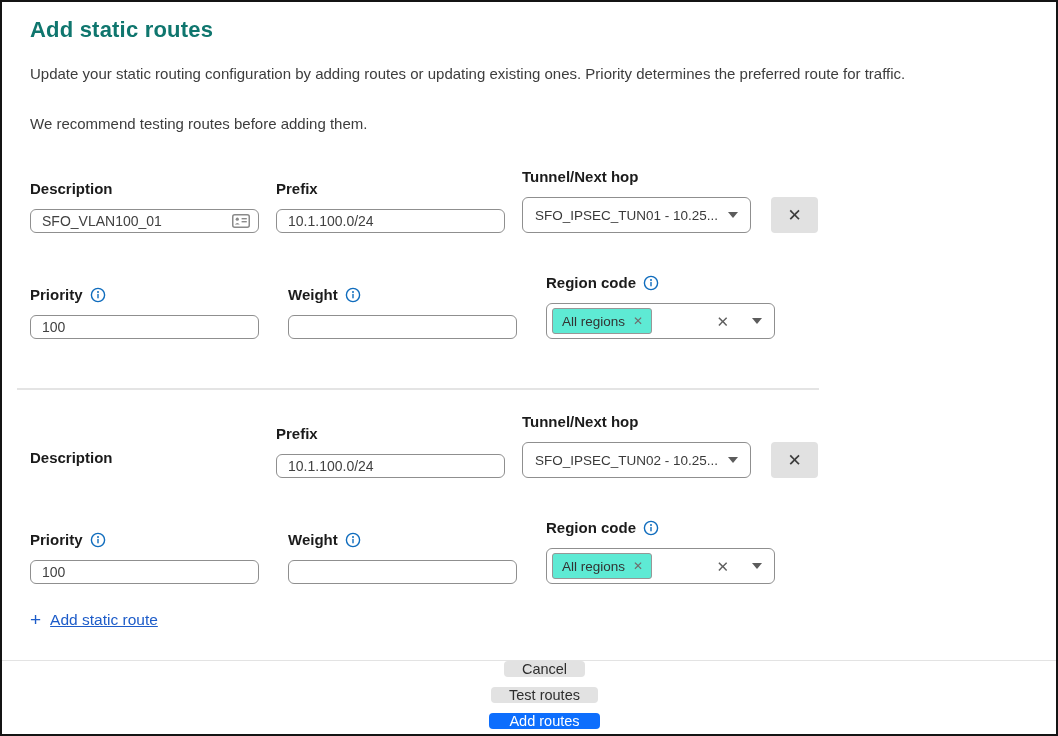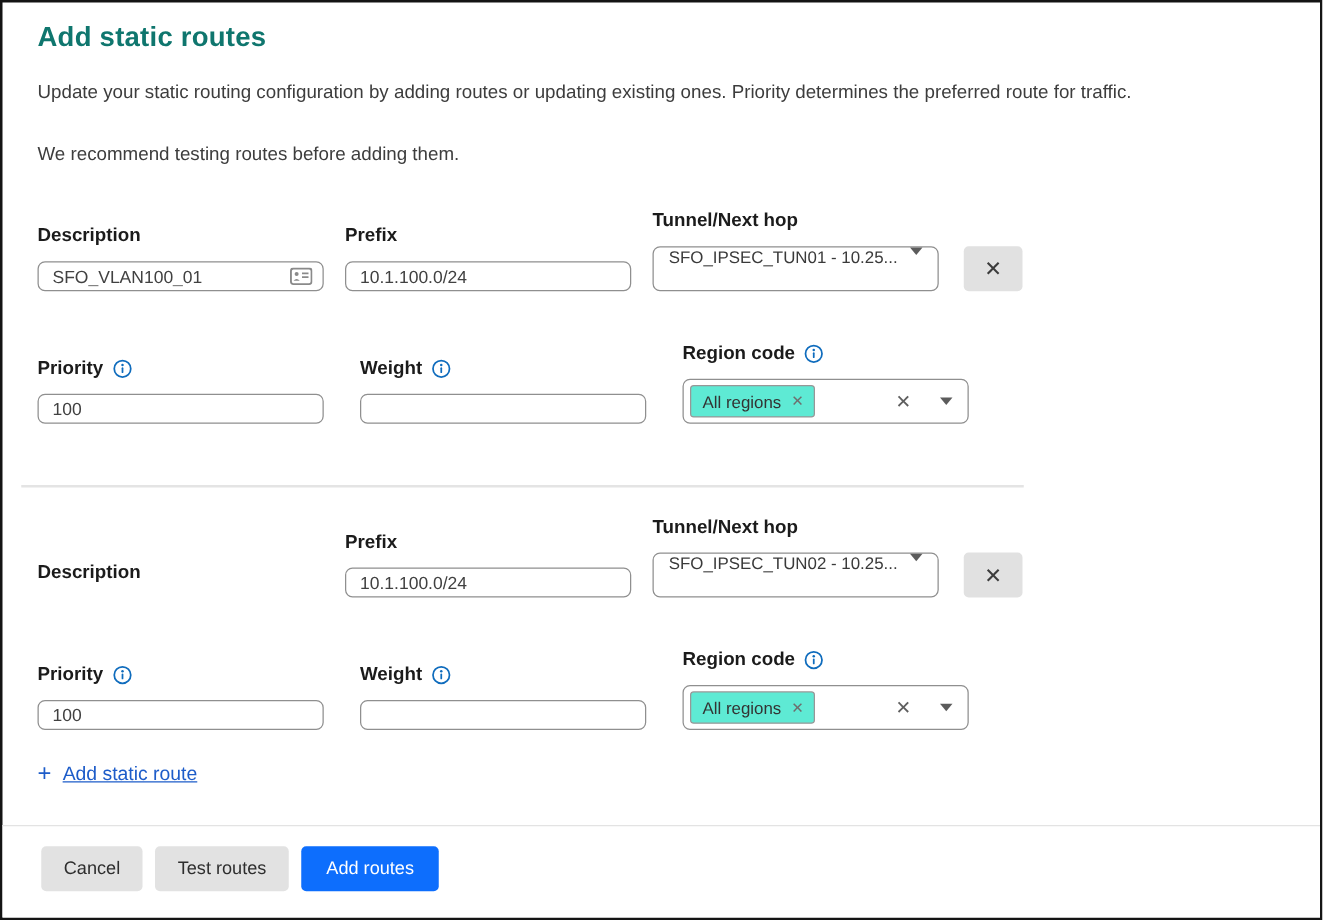--- a/index.html
+++ b/index.html
@@ -80,20 +80,21 @@
     display: inline-flex;
     cursor: pointer;
   }
 
   .select-box {
     height: 36px;
     border: 1px solid #8f8f8f;
     border-radius: 6px;
     background: #fff;
     display: flex;
+    align-items: center;
     padding: 0 12px;
     cursor: pointer;
   }
   .select-text {
     font-size: 13.5px;
     color: #3a3a3a;
     white-space: nowrap;
     overflow: hidden;
     flex: 1;
   }
@@ -190,20 +191,21 @@
   .footer {
     position: absolute;
     left: 0; right: 0; bottom: 0;
     height: 74px;
     border-top: 1px solid #e3e3e3;
     background: #fff;
     display: flex;
     align-items: center;
     padding: 0 0 6px 31px;
     gap: 10px;
+    flex-direction: column;
   }
   .btn {
     height: 36px;
     border: none;
     border-radius: 4px;
     font-family: "Liberation Sans", sans-serif;
     font-size: 14.5px;
     cursor: pointer;
     padding: 0 18px;
   }

